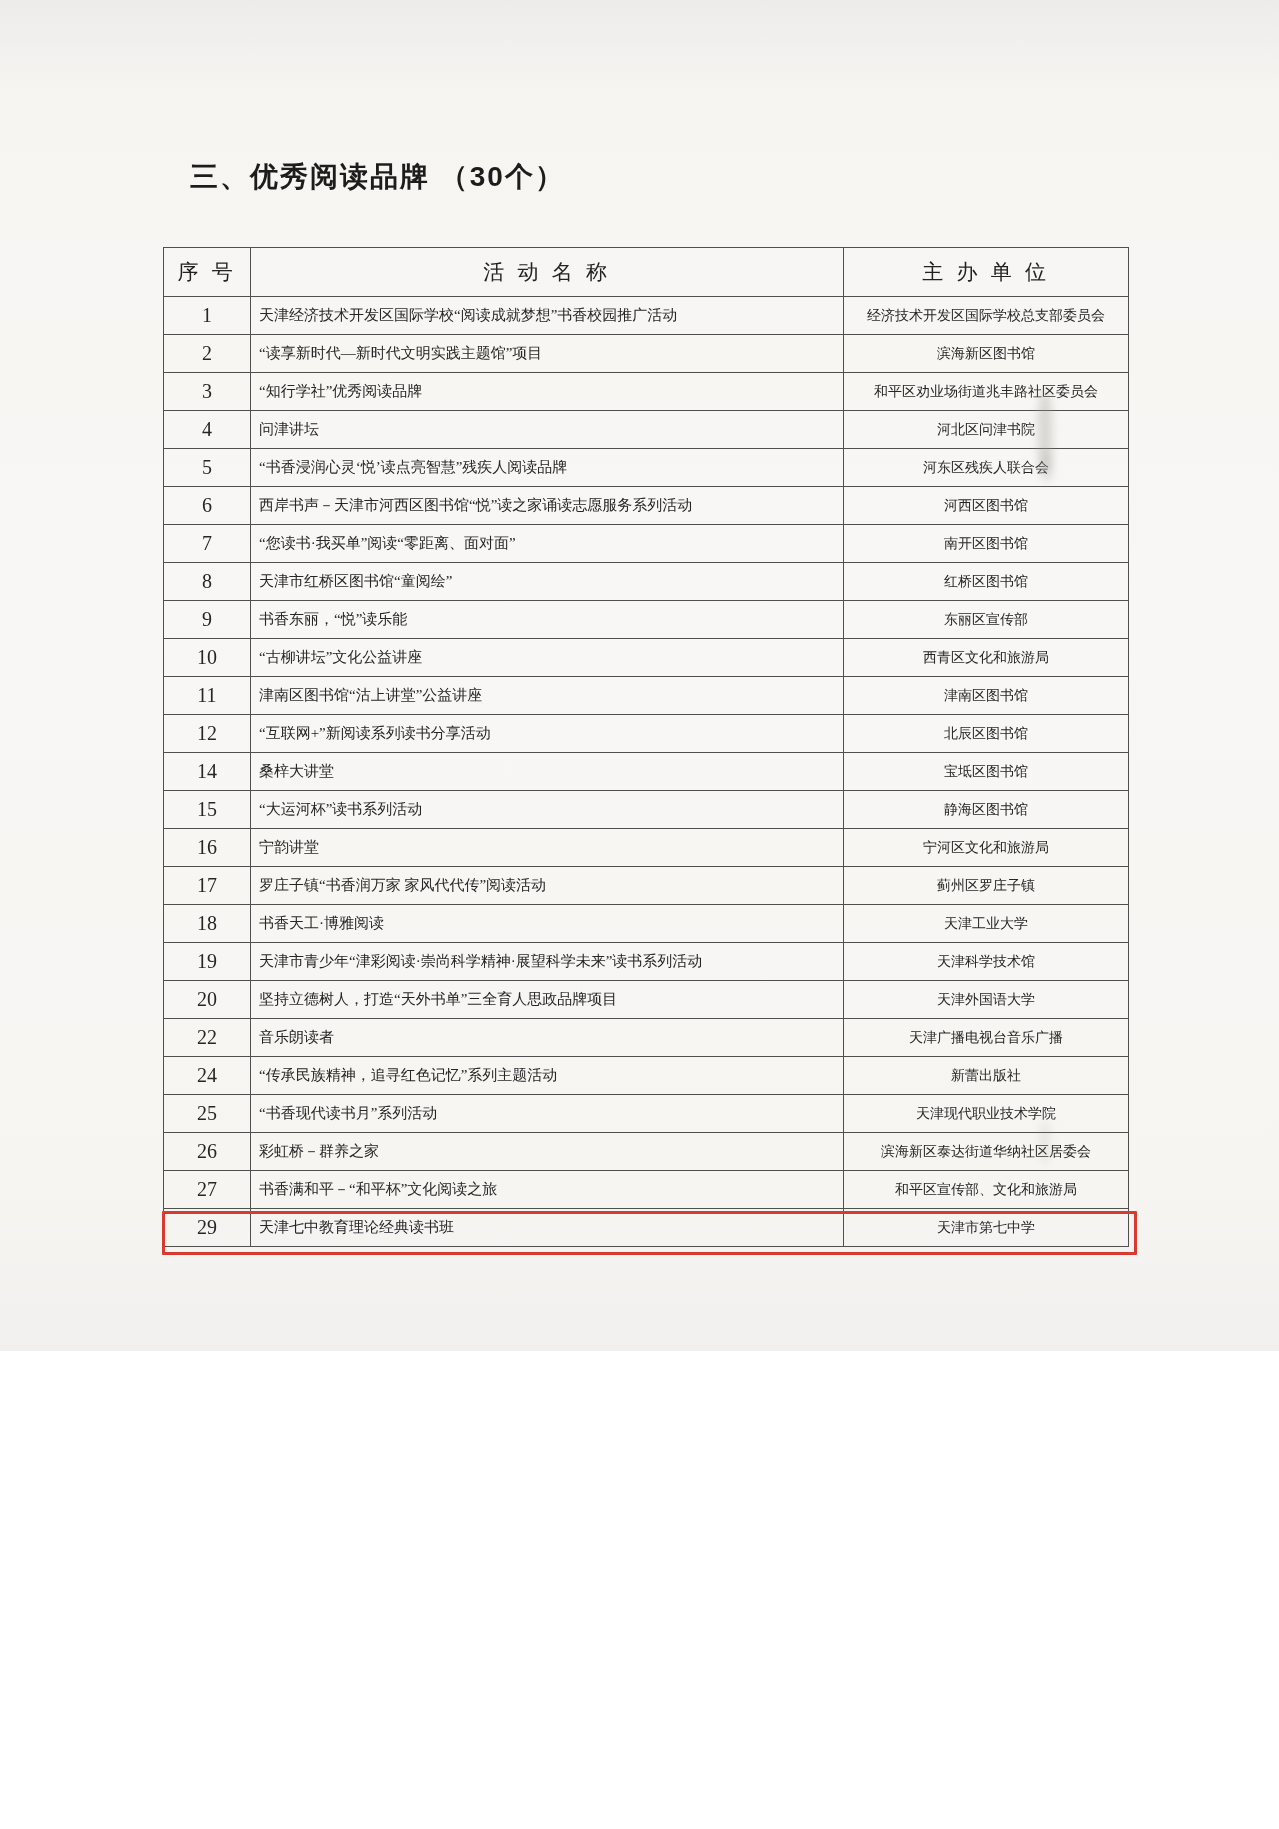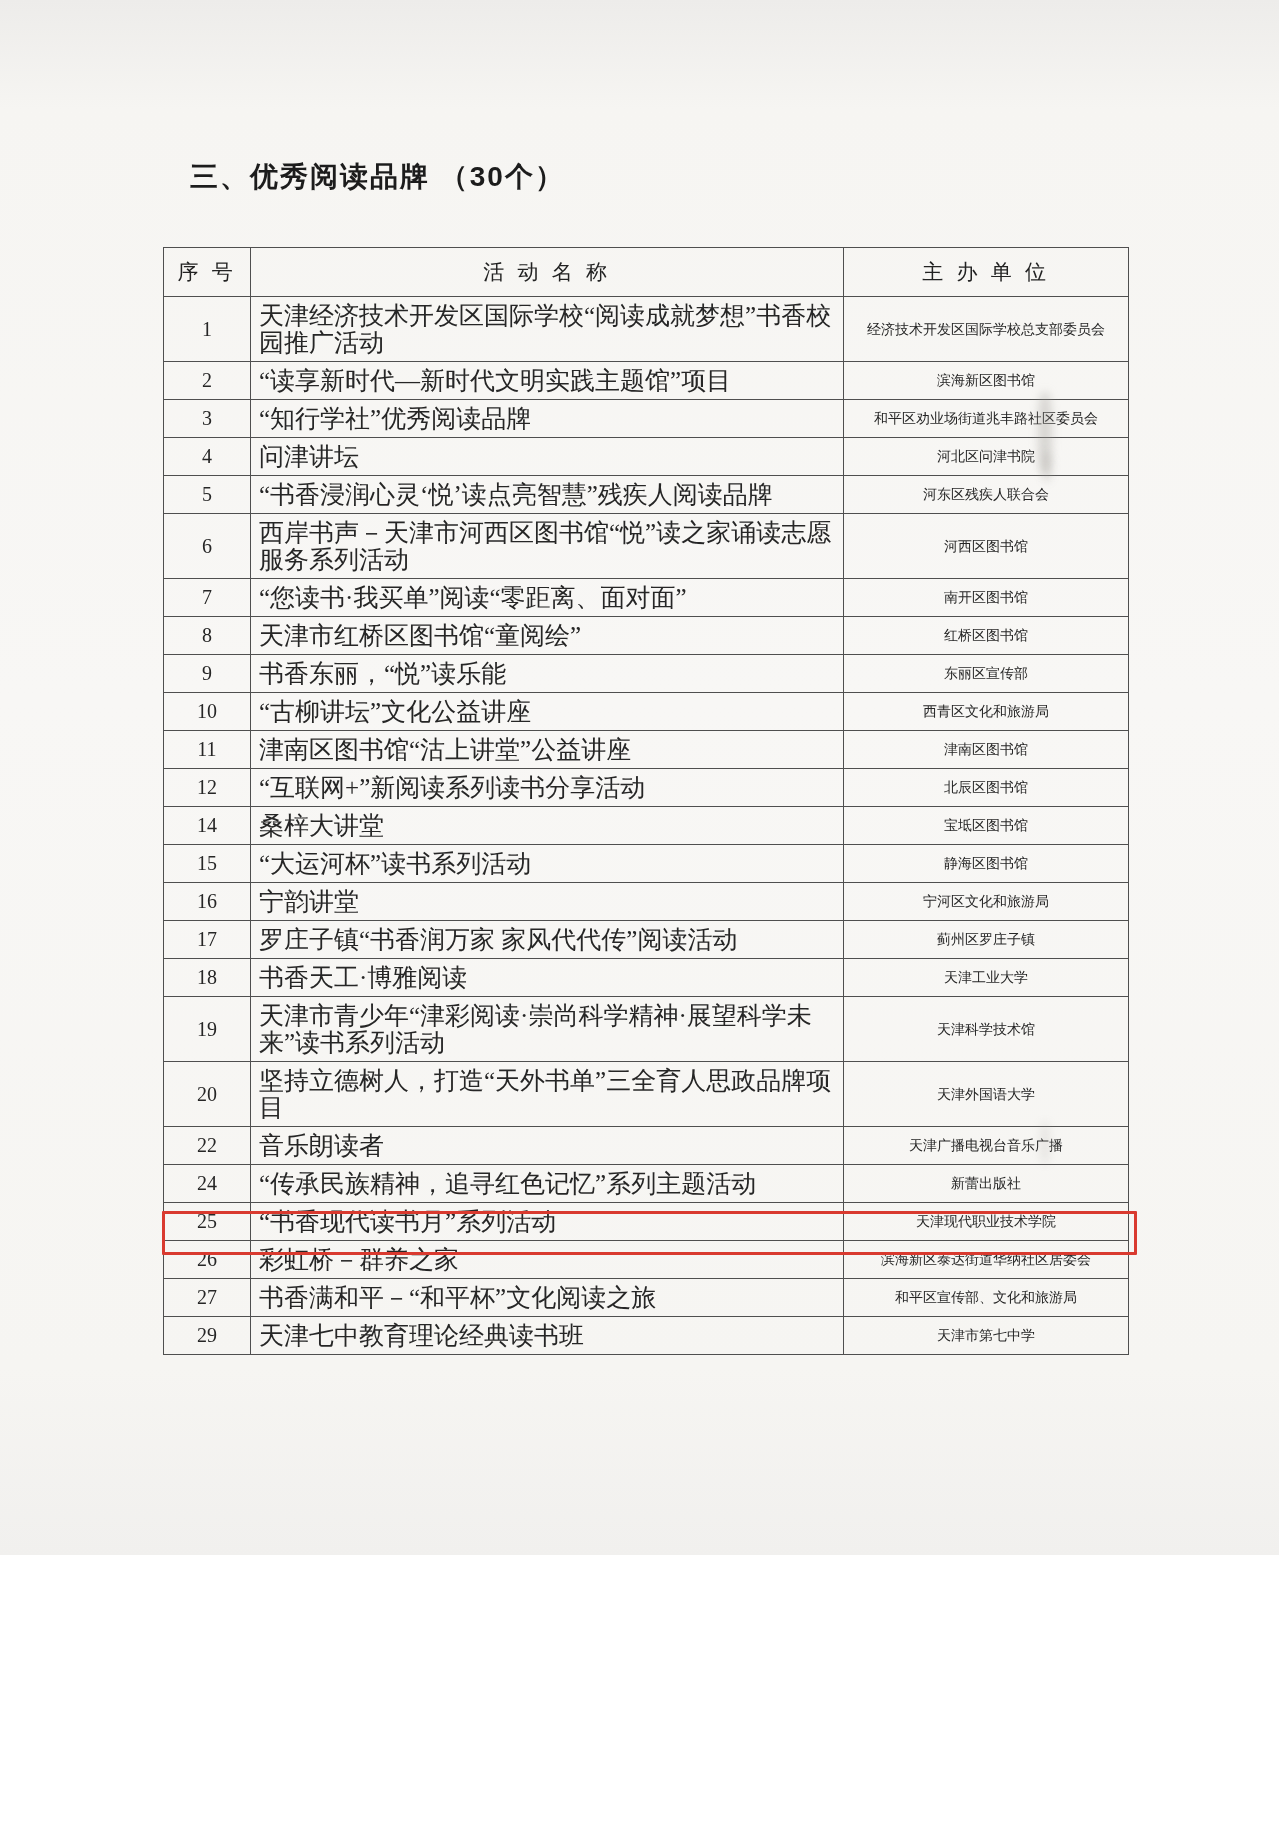--- a/index.html
+++ b/index.html
@@ -1,18 +1,18 @@
 <!DOCTYPE html>
 <html><head>
 <meta charset="utf-8">
 <style>
   html,body{margin:0;padding:0;}
   .page{
     position:relative;
-    width:1279px;height:1555px;
+    width:1279px;height:1351px;
     background:linear-gradient(180deg,#edecea 0%,#f6f5f2 7%,#f8f7f5 45%,#f6f5f2 88%,#f1f0ee 100%);
     overflow:hidden;
     font-family:"Liberation Serif","DejaVu Serif",serif;
     color:#2a2a2a;
   }
   .title{
     position:absolute;left:190px;top:158px;margin:0;
     font-family:"Liberation Sans","DejaVu Sans",sans-serif;
     font-weight:bold;font-size:28px;letter-spacing:2px;color:#1c1c1c;
   }
@@ -27,21 +27,21 @@
   }
   table.brands th{
     font-size:21px;font-weight:400;letter-spacing:4px;
     padding:10px 0;color:#222;text-align:center;
     font-family:"Liberation Serif","DejaVu Serif",serif;
   }
   td.no{
     text-align:center;font-size:20px;line-height:27px;padding:5px 2px;color:#262626;
   }
   td.act{
-    text-align:left;font-size:25px;line-height:27px;padding:5px 6px 5px 8px;color:#262626;
+    text-align:left;font-size:15px;line-height:27px;padding:5px 6px 5px 8px;color:#262626;
   }
   td.org{
     text-align:center;font-size:14px;line-height:27px;padding:5px 5px;color:#262626;
   }
   .highlight-box{
     position:absolute;border:3px solid #d93a2f;border-radius:1px;
     pointer-events:none;box-sizing:border-box;
   }
   .footer{
     position:absolute;left:141px;top:1692px;

